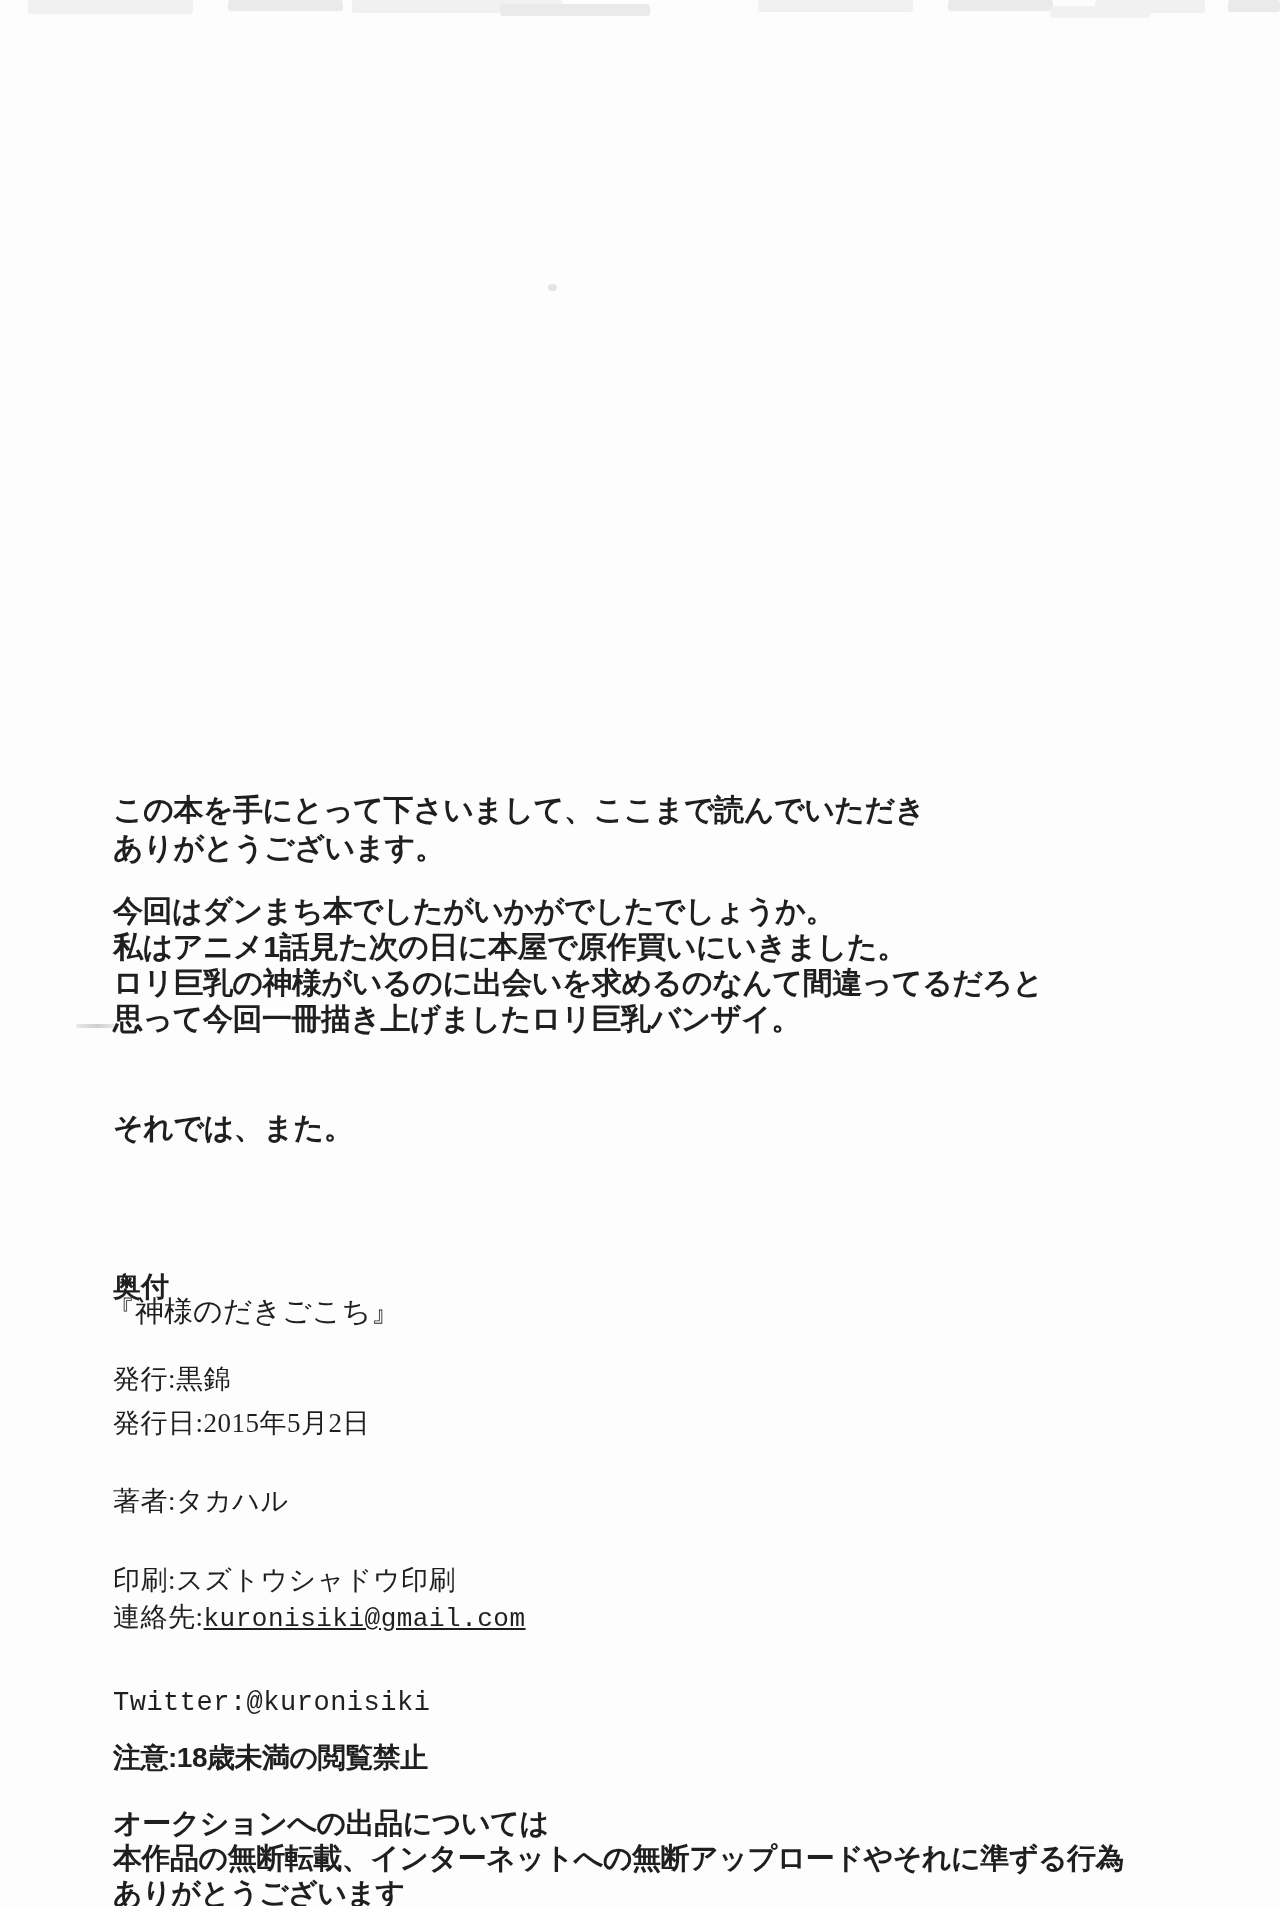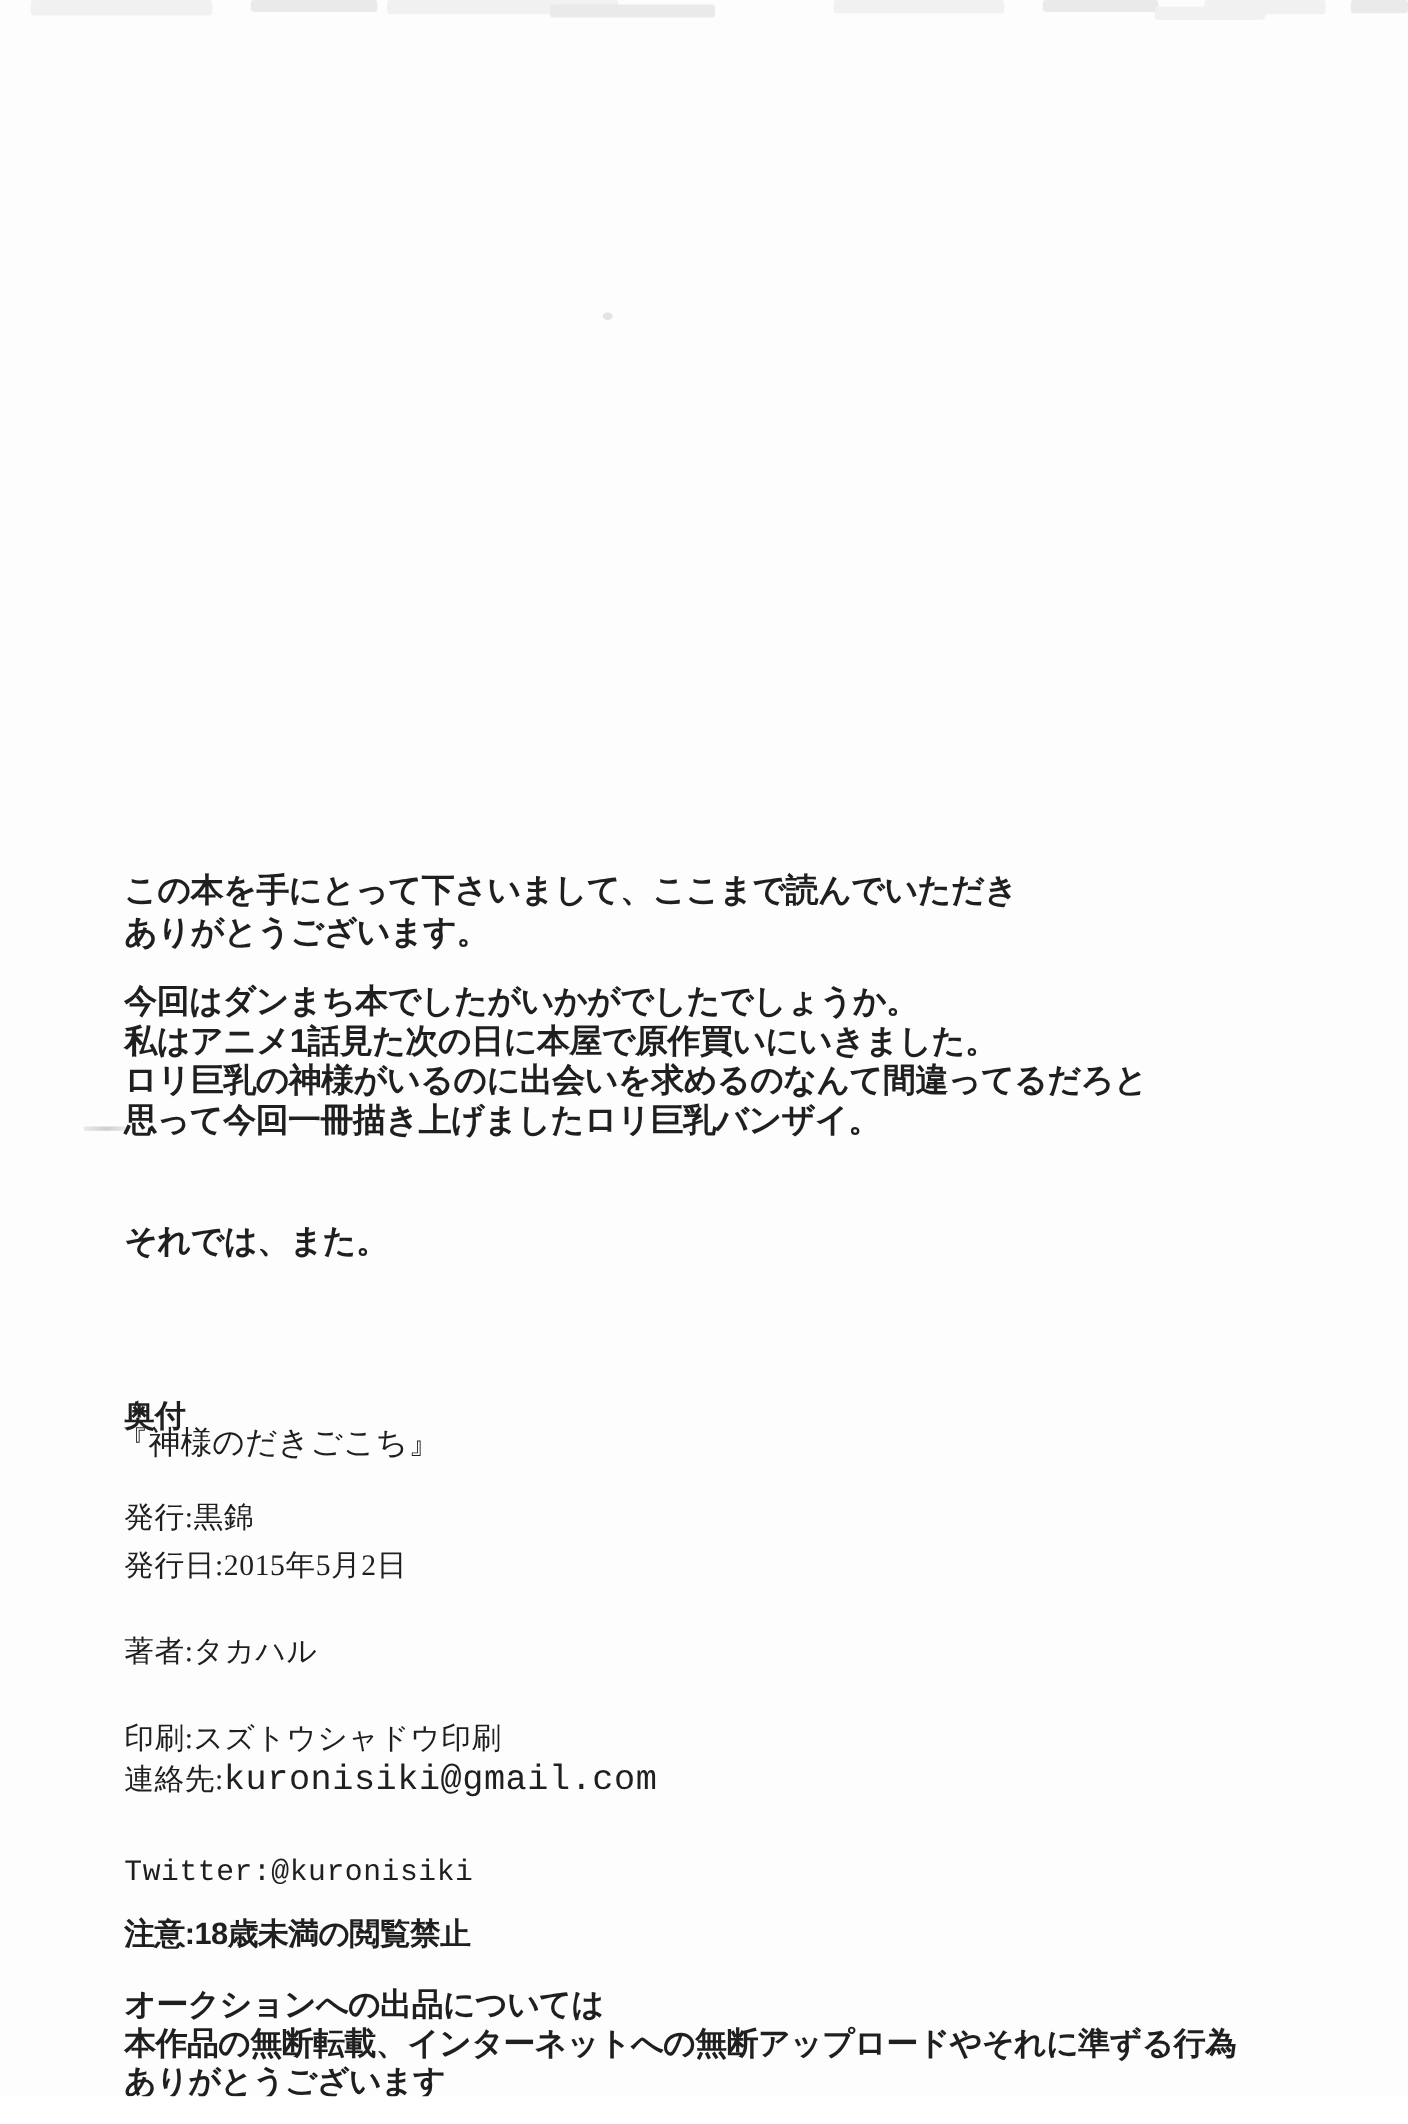--- a/index.html
+++ b/index.html
@@ -71,21 +71,22 @@
   .book-title {
     font-size: 29px;
     font-weight: 400;
   }
   .colophon-line {
     font-size: 27px;
     font-weight: 400;
     letter-spacing: 0.5px;
   }
   .colophon-line .mono {
-    font-size: 32px;
+    font-size: 26px;
+    text-decoration: underline;
   }
   .notice {
     font-size: 28px;
     font-weight: 600;
     letter-spacing: -0.5px;
   }
   .legal {
     font-size: 29px;
     line-height: 35px;
     font-weight: 600;

